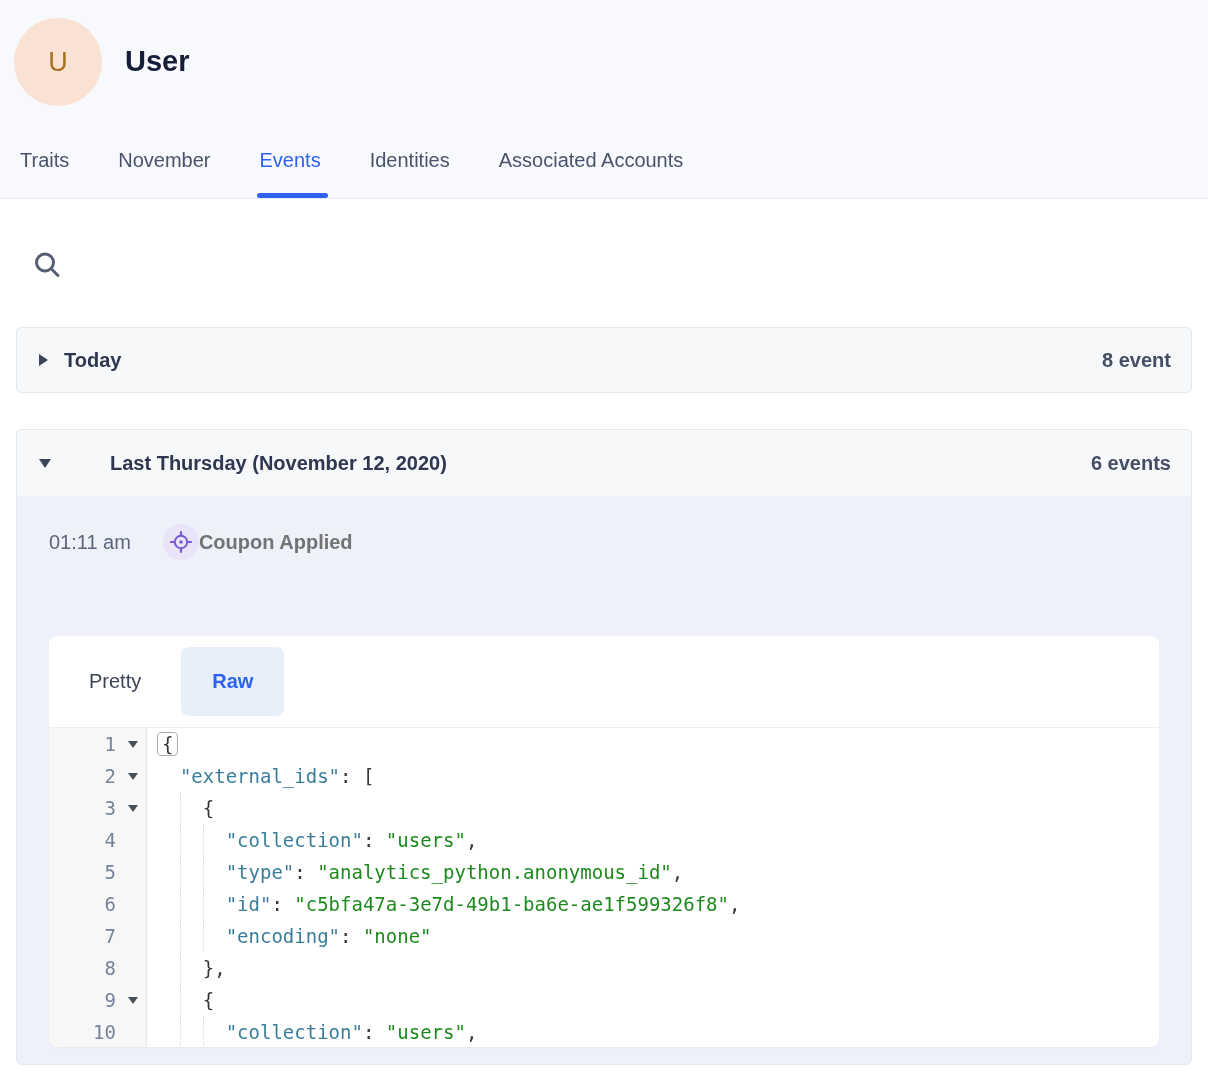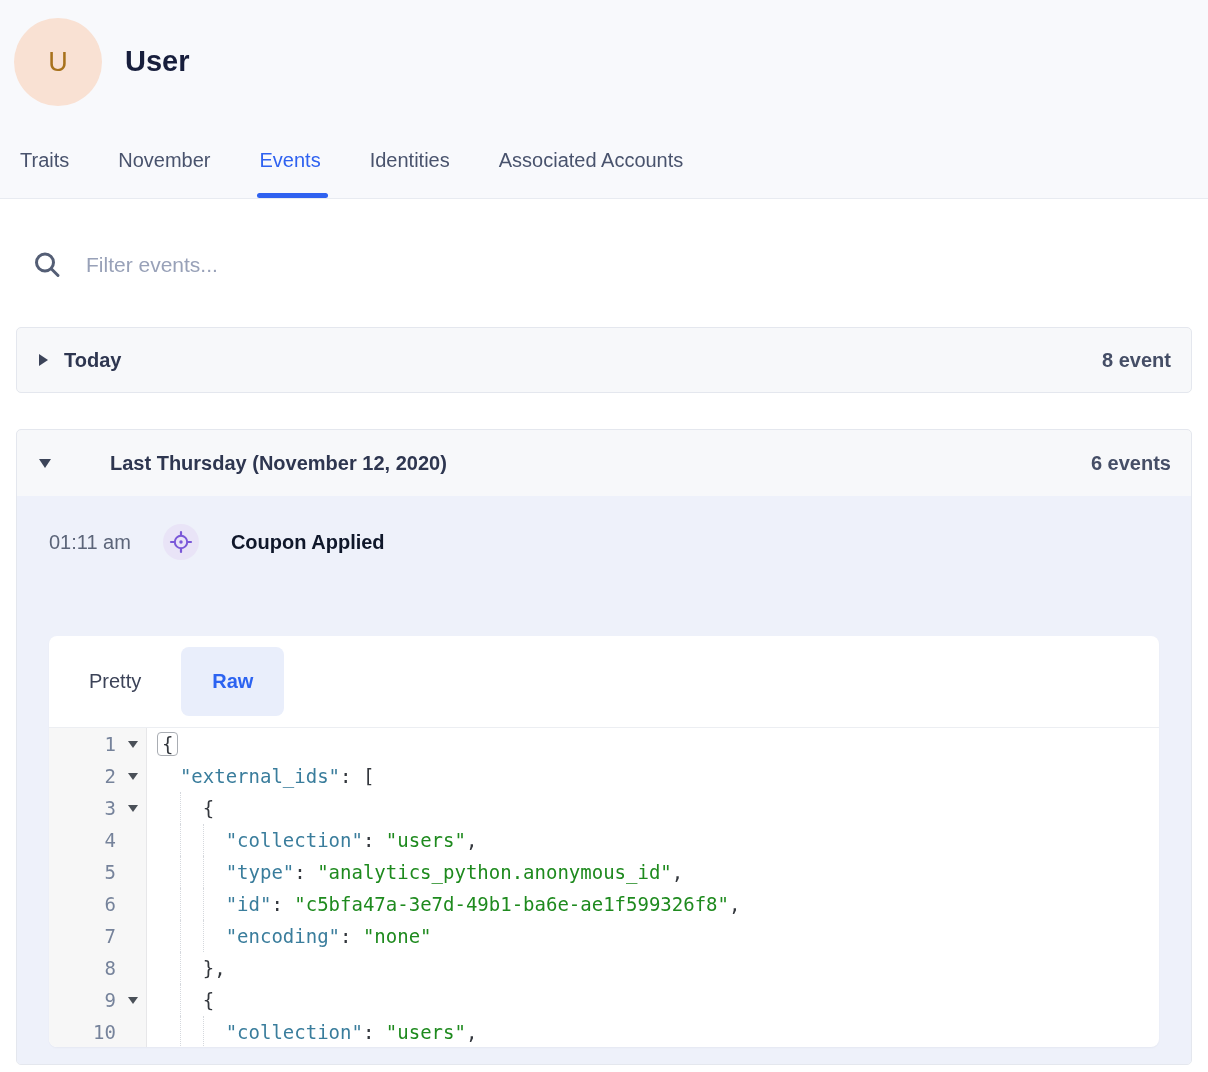--- a/index.html
+++ b/index.html
@@ -35,21 +35,21 @@
     border-top:9px solid #3c4459; }
   .group.expanded { margin-top:36px; height:636px; overflow:hidden; }
   .group.expanded .group-header { height:66px;gap:43px; }
   .group-body { background:#eef1fa; height:570px; padding:24px 16px 0; }
 
   
   .event-row { display:flex; align-items:center; height:44px; padding-left:16px; }
   .event-time { font-size:20px; color:#5c6579; }
   .event-icon { width:36px; height:36px; border-radius:50%; background:#e9e4f7; margin-left:32px;
     display:flex; align-items:center; justify-content:center; }
-  .event-name { font-size:20px; font-weight:600; color:#0f172a; margin-left:32px; }
+  .event-name { font-size:20px; font-weight:600; color:#737373; }
 
   
   .card { margin:72px 16px 0; height:411px; background:#fff; border-radius:8px; overflow:hidden;
     box-shadow:0 1px 2px rgba(20,30,60,0.04); }
   .viewer-tabs { height:92px; display:flex; align-items:center; padding-left:40px; gap:40px;
     border-bottom:1px solid #eceef2; }
   .viewer-tab { font-size:20px; color:#3c4358; font-weight:500; cursor:pointer; padding:13px 0; }
   .viewer-tab.active { background:#e9eefb; color:#2c63f1; font-weight:600; border-radius:8px; padding:23px 31px; }
 
   .code-area { height:319px; overflow:hidden; font-family:"DejaVu Sans Mono", monospace; font-size:19px; }
@@ -85,21 +85,20 @@
   </div>
 </div>
 
 <div class="filter-row">
   <span style="display:flex;">
     <svg width="30" height="30" viewBox="0 0 30 30" fill="none">
       <circle cx="13" cy="12.5" r="8.5" stroke="#545e75" stroke-width="3"></circle>
       <line x1="19.5" y1="19" x2="26" y2="25.5" stroke="#545e75" stroke-width="3" stroke-linecap="round"></line>
     </svg>
   </span>
-  <input class="filter-input" type="text" placeholder="Filter events..." style="">
 </div>
 
 <div class="group">
   <div class="group-header">
     <span class="tri-r"></span>
     <span class="group-title">Today</span>
     <span class="group-count">8 event</span>
   </div>
 </div>
 

